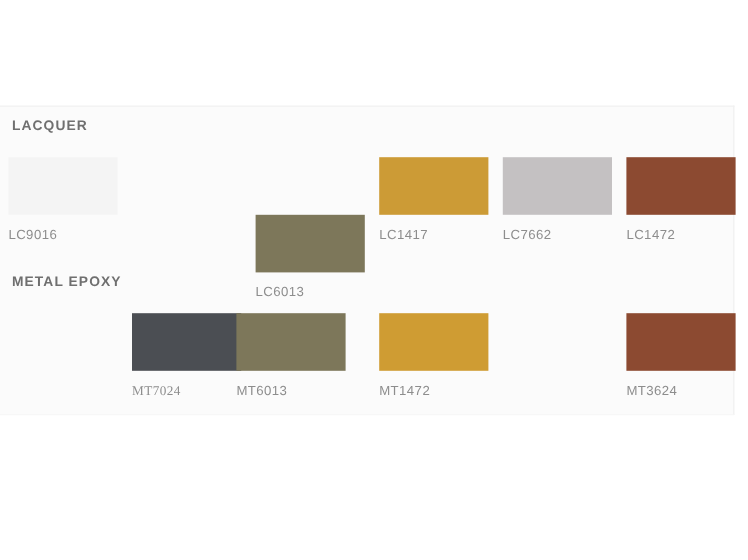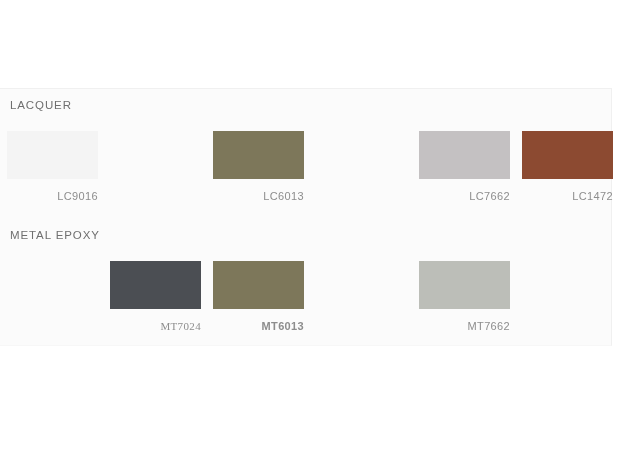--- a/index.html
+++ b/index.html
@@ -43,21 +43,21 @@
   .group-lacquer { top: 0px; }
   .group-metal   { top: 130px; }
 
   .group-title {
     position: absolute;
     left: 10px;
     top: 10px;
     font-size: 11.5px;
     letter-spacing: 0.9px;
     color: #6f6f6f;
-    font-weight: 400;
+    font-weight: 700;
     white-space: nowrap;
   }
 
   .swatch-row {
     position: absolute;
     left: 7px;
     top: 42px;
     width: 605px;
     height: 85px;
   }
@@ -71,21 +71,21 @@
 
   .swatch-chip {
     width: 91px;
     height: 48px;
     box-sizing: border-box;
   }
 
   .swatch-label {
     margin-top: 11px;
     width: 91px;
-    text-align: right;
+    text-align: left;
     font-size: 11px;
     color: #8d8d8d;
     letter-spacing: 0.35px;
     white-space: nowrap;
   }
 </style>
 </head>
 <body>
 
 <div class="page">
@@ -96,25 +96,29 @@
       <div class="group-title">LACQUER</div>
 
       <div class="swatch-row">
 
         <div class="swatch-cell" style="left:0px;">
           <div class="swatch-chip" style="background-color: rgb(244, 244, 244);"></div>
           <div class="swatch-label">LC9016</div>
         </div>
 
 
-        <div class="swatch-cell" style="left:206px;">
+        <div class="swatch-cell" style="left:206px;margin-top:48px;">
           <div class="swatch-chip" style="background-color: rgb(125, 119, 90);"></div>
           <div class="swatch-label">LC6013</div>
         </div>
 
+        <div class="swatch-cell" style="left:309px;">
+          <div class="swatch-chip" style="background-color: rgb(204, 155, 54);"></div>
+          <div class="swatch-label">LC1417</div>
+        </div>
 
         <div class="swatch-cell" style="left:412px;">
           <div class="swatch-chip" style="background-color: rgb(196, 193, 194);"></div>
           <div class="swatch-label">LC7662</div>
         </div>
 
         <div class="swatch-cell" style="left:515px;">
           <div class="swatch-chip" style="background-color: rgb(140, 74, 49);"></div>
           <div class="swatch-label">LC1472</div>
         </div>
@@ -126,29 +130,33 @@
       <div class="group-title">METAL EPOXY</div>
 
       <div class="swatch-row">
 
 
         <div class="swatch-cell" style="left:103px;font-family:Liberation Serif, serif;">
           <div class="swatch-chip" style="background-color: rgb(75, 78, 83);"></div>
           <div class="swatch-label">MT7024</div>
         </div>
 
-        <div class="swatch-cell" style="left:206px;font-weight:bold;">
+        <div class="swatch-cell" style="left:190px;">
           <div class="swatch-chip" style="background-color: rgb(125, 119, 90);"></div>
           <div class="swatch-label">MT6013</div>
         </div>
 
-
-        <div class="swatch-cell" style="left:412px;">
-          <div class="swatch-chip" style="background-color: rgb(188, 190, 184);"></div>
-          <div class="swatch-label">MT7662</div>
+        <div class="swatch-cell" style="left:309px;">
+          <div class="swatch-chip" style="background-color: rgb(207, 156, 51);"></div>
+          <div class="swatch-label">MT1472</div>
         </div>
 
+
+        <div class="swatch-cell" style="left:515px;">
+          <div class="swatch-chip" style="background-color: rgb(140, 74, 49);"></div>
+          <div class="swatch-label">MT3624</div>
+        </div>
 
       </div>
     </div>
 
   </div>
 </div>
 
 </body></html>

